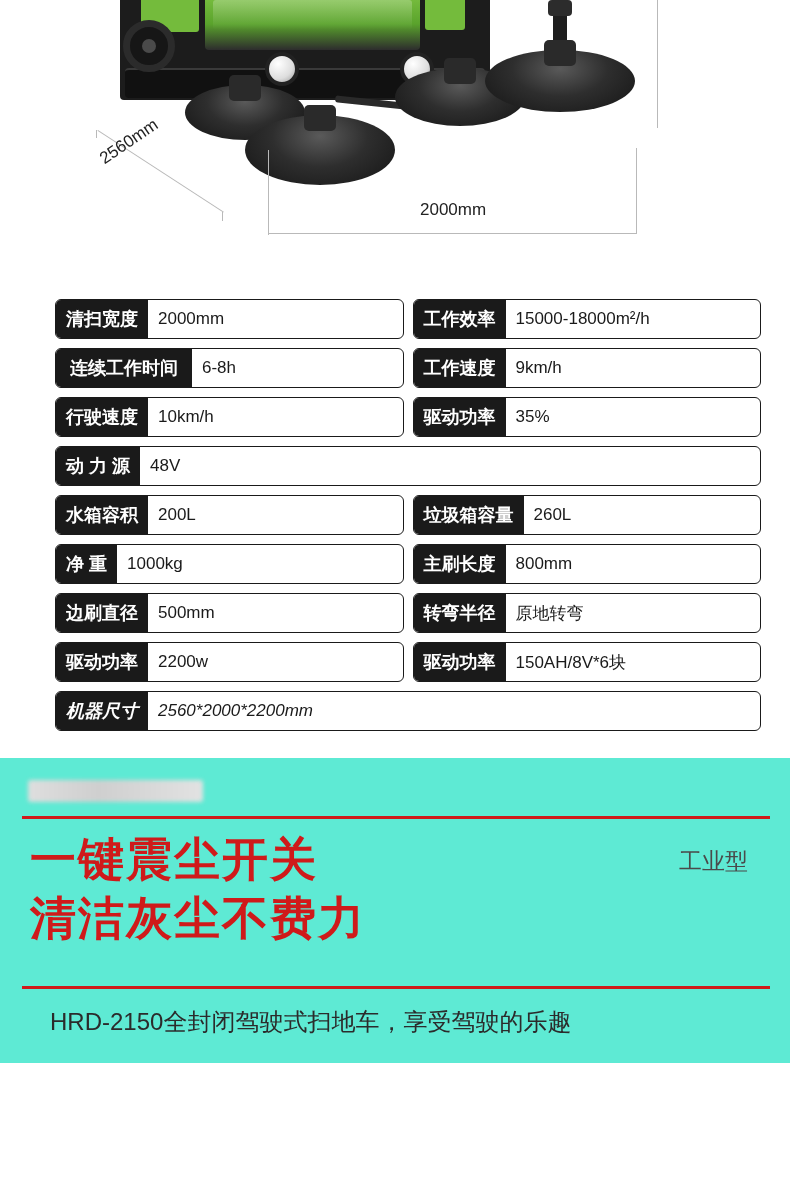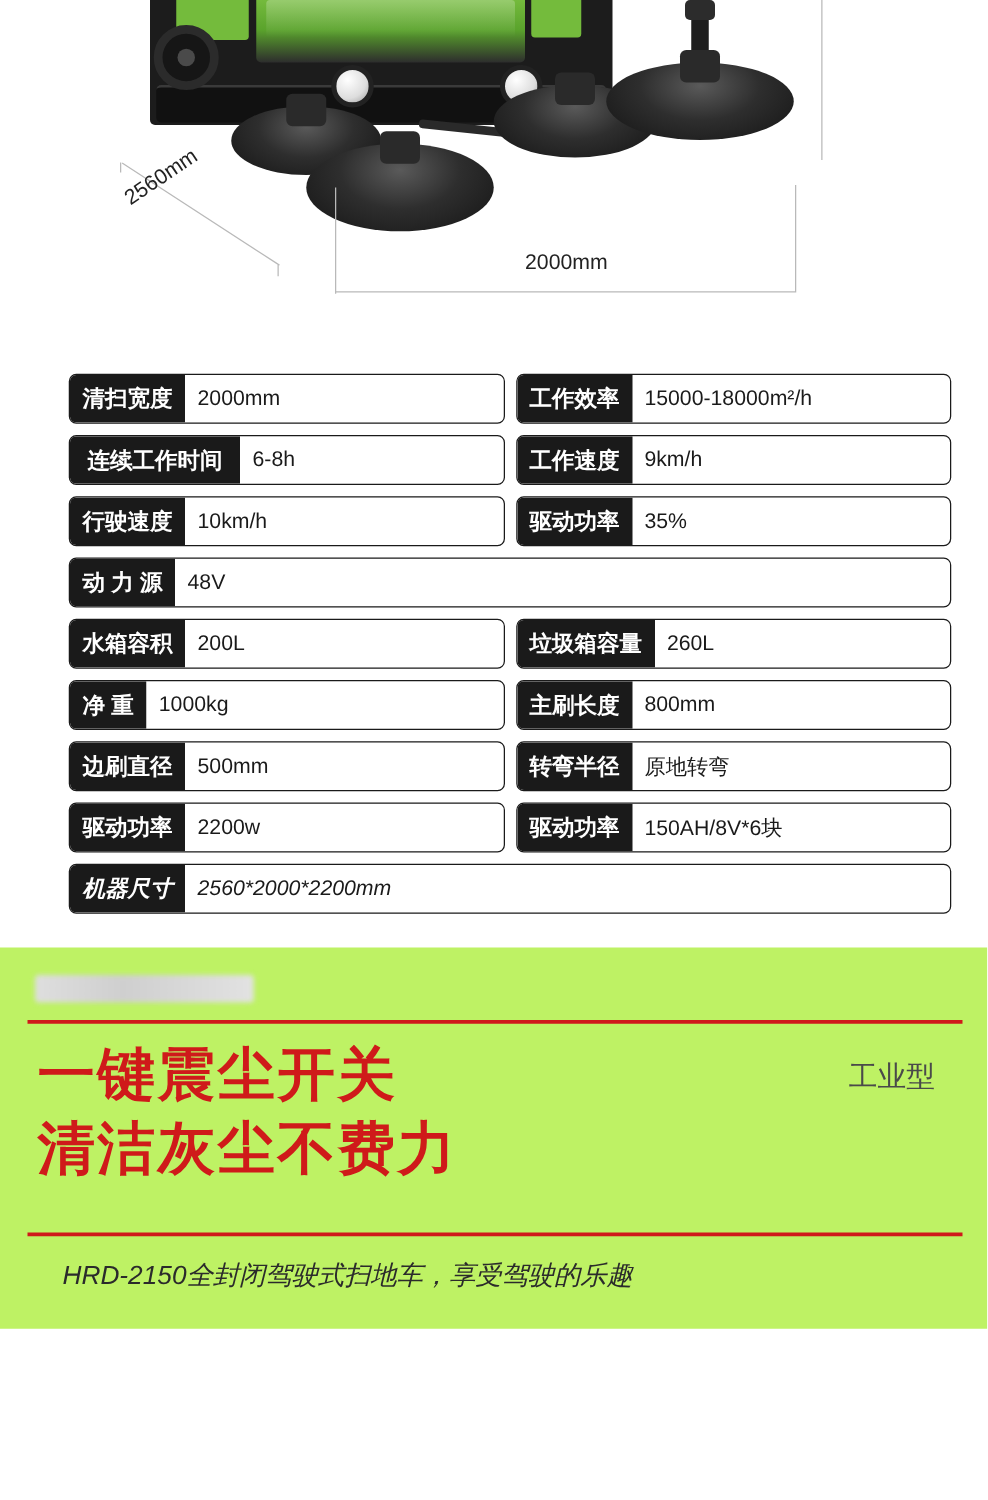--- a/index.html
+++ b/index.html
@@ -219,21 +219,21 @@
     white-space: nowrap;
     overflow: hidden;
     flex: 1 1 auto;
   }
 
   
   .banner {
     position: relative;
     width: 790px;
     height: 305px;
-    background: #bef264;
+    background: #5eead4;
     margin-top: 8px;
     overflow: hidden;
   }
   .banner-logo-blur {
     position: absolute;
     left: 28px;
     top: 22px;
     width: 175px;
     height: 22px;
     background: linear-gradient(90deg,#dedede,#cfcfcf 40%,#e2e2e2 100%);
@@ -265,23 +265,22 @@
     position: absolute;
     right: 42px;
     top: 88px;
     font-size: 23px;
     color: #4a4a4a;
   }
   .sub-caption {
     position: absolute;
     left: 50px;
     top: 248px;
-    font-size: 21px;
+    font-size: 24px;
     color: #2b2b2b;
-    font-style: italic;
   }
 </style>
 </head>
 <body>
 
 <div class="page">
 
   <div class="photo">
     <div class="machine-wrap">
       <div class="cab"></div>

